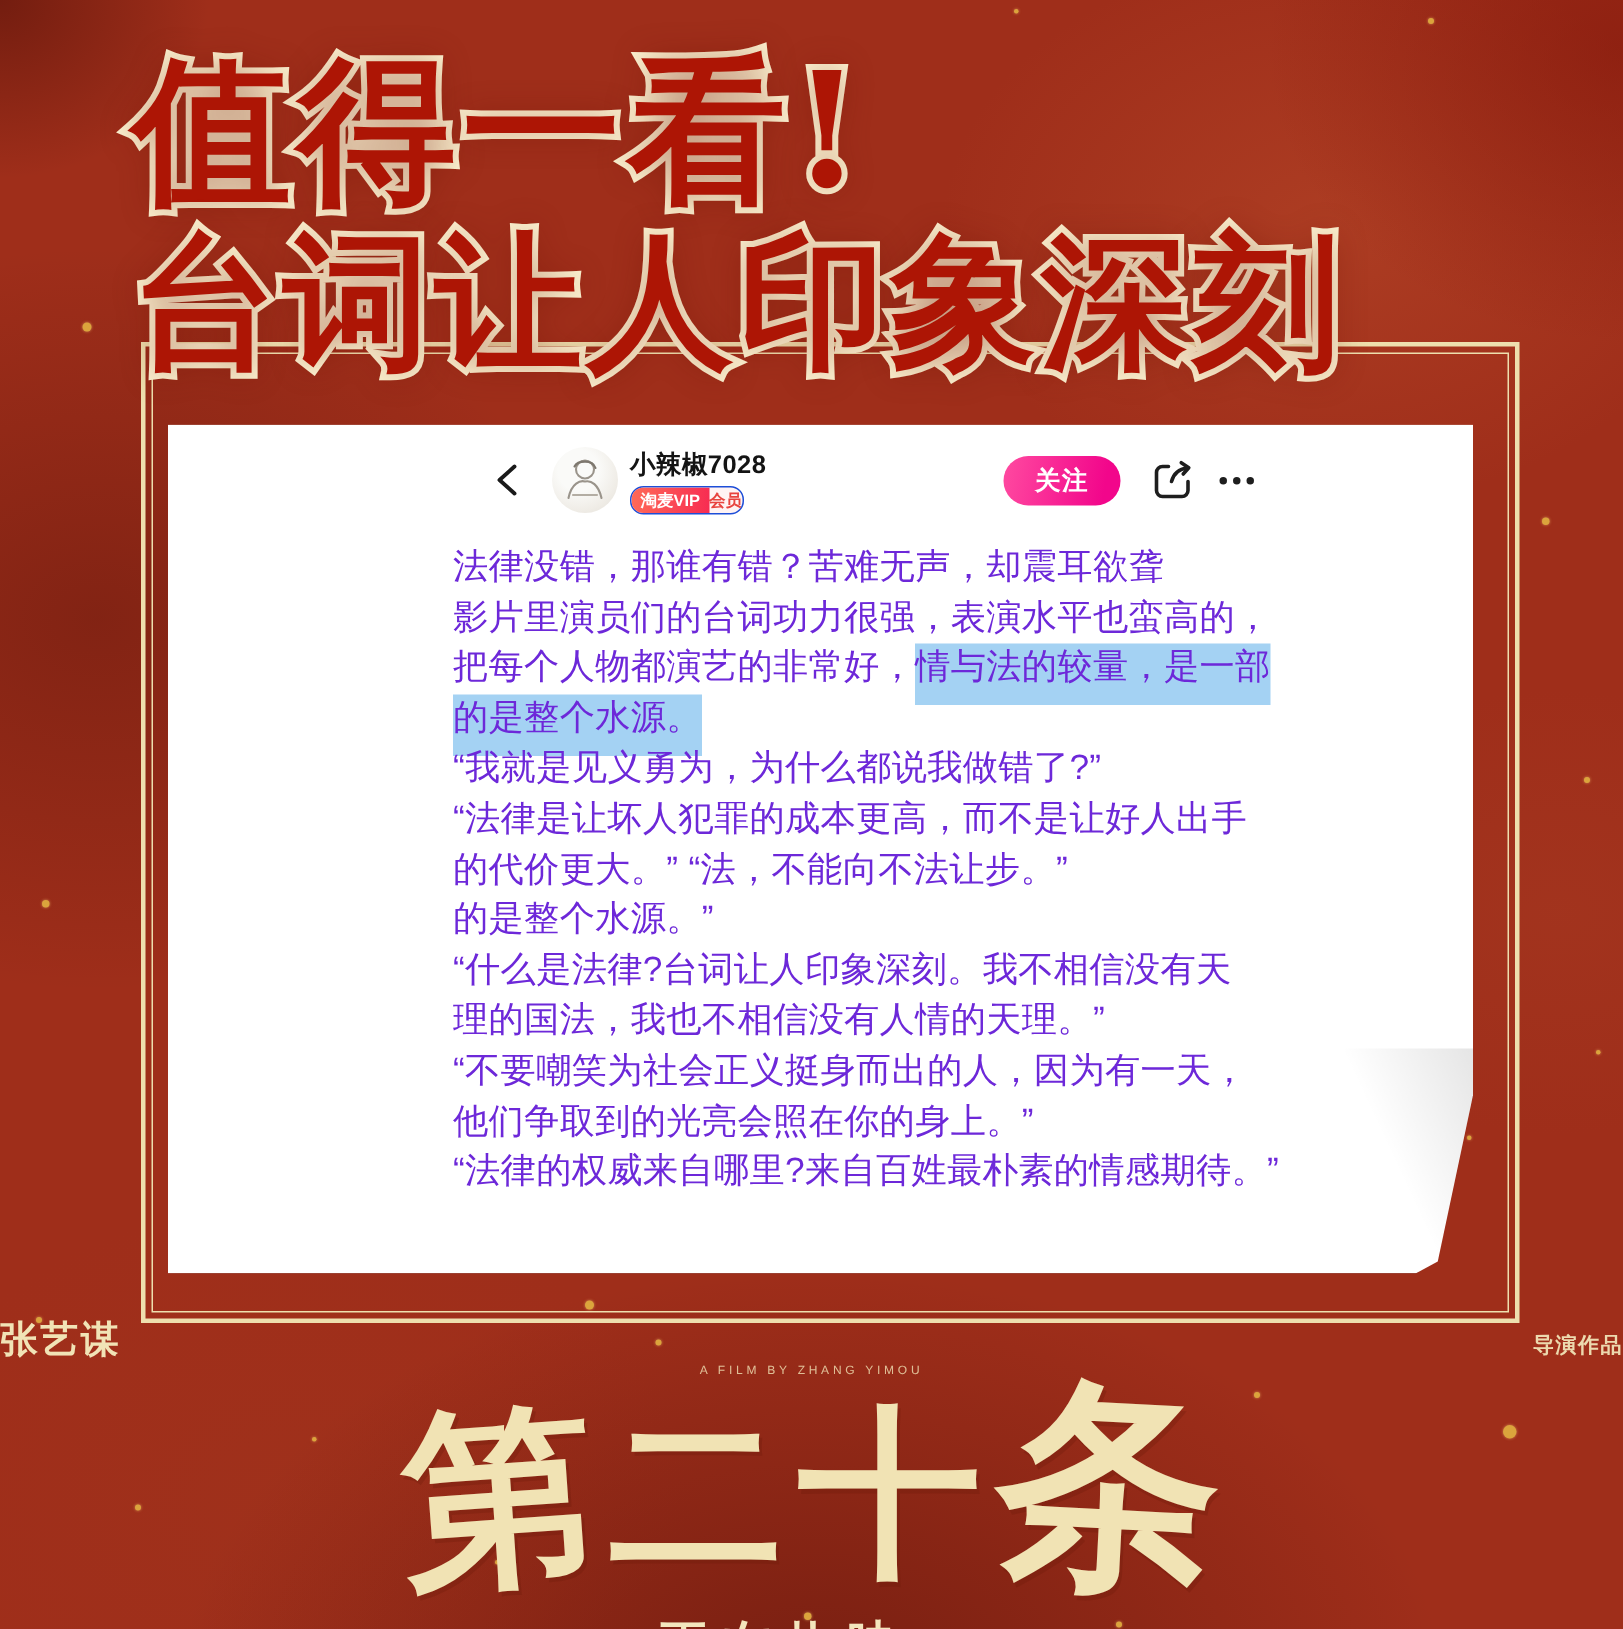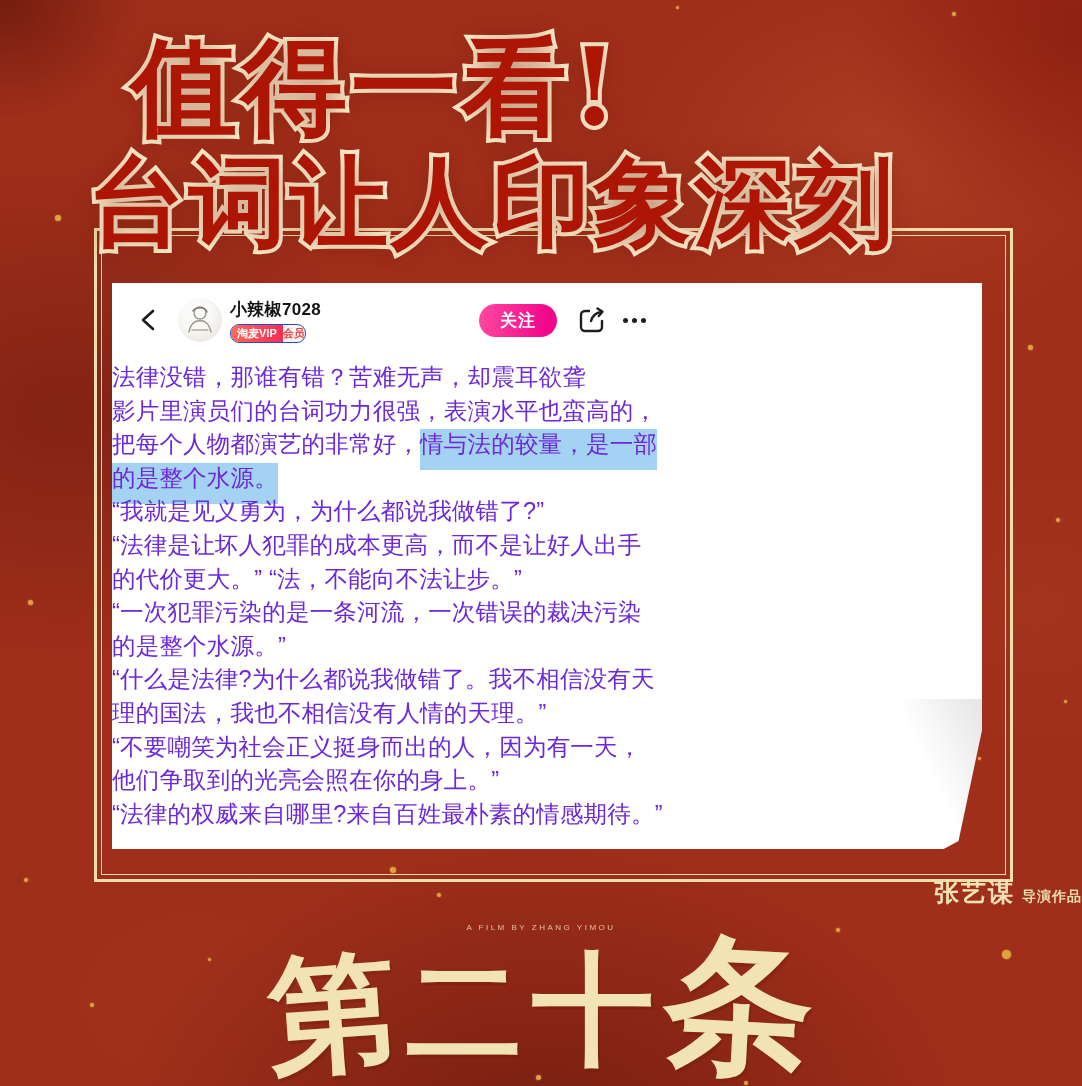--- a/index.html
+++ b/index.html
@@ -23,31 +23,31 @@
   .frame{position:absolute;left:94px;top:228px;width:913px;height:648px;
     border:3px solid #eedfae;z-index:1;}
   .frame-inner{position:absolute;inset:4px;border:1.5px solid #eedfae;}
 
   
   .headline{position:absolute;left:88px;top:28px;z-index:5;
     font-family:"DejaVu Serif","Liberation Serif",serif;font-weight:900;
     color:#ad1505;line-height:1.12;white-space:nowrap;
     -webkit-text-stroke:8px #fdf4d2;paint-order:stroke fill;
     text-shadow:0 0 22px rgba(110,18,4,.45);}
-  .headline .l1{font-size:106px;letter-spacing:4px;margin-left:43px;}
+  .headline .l1{font-size:106px;letter-spacing:4px;}
   .headline .l2{font-size:98px;letter-spacing:3px;}
 
   
   .card{position:absolute;left:112px;top:283px;width:870px;height:566px;z-index:3;
     background:#ffffff;
     box-shadow:0 18px 26px rgba(64,10,4,.55), 0 4px 10px rgba(64,10,4,.3);
     clip-path:polygon(0 0,100% 0,100% 79%,97.3% 98.6%,95.6% 100%,0 100%);}
   .card::after{content:"";position:absolute;right:0;bottom:0;width:90px;height:150px;
     background:linear-gradient(245deg, rgba(0,0,0,.10), transparent 55%);}
-  .shot{width:558px;}
+  .shot{margin-left:190px;width:558px;}
 
   .shot-header{display:flex;align-items:center;padding:10px 0 0 26px;height:54px;}
   .back-btn{width:22px;height:26px;display:flex;align-items:center;cursor:pointer;}
   .avatar{width:44px;height:44px;border-radius:50%;margin-left:18px;flex:0 0 auto;
     background:radial-gradient(circle at 40% 35%, #fafaf8 0 35%, #efece6 70%, #e2ded6 100%);
     display:flex;align-items:center;justify-content:center;overflow:hidden;}
   .id-col{margin-left:8px;display:flex;flex-direction:column;justify-content:center;gap:3px;}
   .uname{font-size:17px;font-weight:bold;color:#141414;letter-spacing:.3px;}
   .badge{display:inline-flex;align-items:center;height:17px;border:1px solid #1d4ed8;
     border-radius:9px;overflow:hidden;background:#fff3f3;width:max-content;}
@@ -61,24 +61,24 @@
   .share-btn{margin-left:18px;width:34px;height:34px;cursor:pointer;display:flex;align-items:center;justify-content:center;}
   .more-btn{margin-left:14px;margin-right:24px;display:flex;gap:4px;cursor:pointer;align-items:center;height:34px;}
   .more-btn i{width:5px;height:5px;border-radius:50%;background:#1e1e1e;}
 
   .post-body{padding:14px 0 0 0;font-size:23.5px;color:#6d28d9;line-height:33.6px;letter-spacing:.2px;}
   .post-line{white-space:nowrap;}
   .post-line .hl{background:#a4d2f3;padding:2px 0 13px;}
 
   
   .footer{position:absolute;left:0;top:876px;width:100%;z-index:2;text-align:center;color:#f1e3b6;}
-  .director-row{display:flex;align-items:baseline;justify-content:flex-end;gap:7px;}
+  .director-row{display:flex;align-items:baseline;justify-content:space-between;gap:7px;}
   .director{font-size:25px;font-weight:900;letter-spacing:2px;}
   .director-suffix{font-size:14px;font-weight:bold;letter-spacing:1px;opacity:.95;}
-  .director-en{font-size:8px;letter-spacing:2.5px;opacity:.8;margin-top:14px;}
+  .director-en{font-size:8px;letter-spacing:2.5px;opacity:.8;margin-top:0;}
   .movie-title{display:flex;align-items:center;justify-content:center;gap:10px;
     font-family:"DejaVu Serif","Liberation Serif",serif;font-weight:900;line-height:1;
     margin-top:2px;color:#f1e3b4;text-shadow:2px 3px 0 rgba(110,25,10,.30);}
   .m0{font-size:128px;transform:rotate(-4deg) translateY(4px);}
   .m1{font-size:116px;transform:translateY(2px);}
   .m2{font-size:122px;}
   .m3{font-size:150px;transform:rotate(3deg) translateY(-4px);}
   .now-showing{margin-top:4px;display:flex;align-items:center;justify-content:center;gap:6px;
     font-size:33px;font-weight:bold;letter-spacing:9px;color:#f3e6bd;}
 </style>
@@ -136,23 +136,22 @@
         </div>
     </div>
     <div class="post-body">
         <div class="post-line"><span>法律没错，那谁有错？苦难无声，却震耳欲聋</span></div>
         <div class="post-line"><span>影片里演员们的台词功力很强，表演水平也蛮高的，</span></div>
         <div class="post-line"><span>把每个人物都演艺的非常好，</span><span class="hl">情与法的较量，是一部</span></div>
         <div class="post-line"><span class="hl">的是整个水源。</span></div>
         <div class="post-line"><span>“我就是见义勇为，为什么都说我做错了?”</span></div>
         <div class="post-line"><span>“法律是让坏人犯罪的成本更高，而不是让好人出手</span></div>
         <div class="post-line"><span>的代价更大。” “法，不能向不法让步。”</span></div>
-        <div class="post-line"><span>“一次犯罪污染的是一条河流，一次错误的裁决污染</span></div>
         <div class="post-line"><span>的是整个水源。”</span></div>
-        <div class="post-line"><span>“什么是法律?为什么都说我做错了。我不相信没有天</span></div>
+        <div class="post-line"><span>“什么是法律?台词让人印象深刻。我不相信没有天</span></div>
         <div class="post-line"><span>理的国法，我也不相信没有人情的天理。”</span></div>
         <div class="post-line"><span>“不要嘲笑为社会正义挺身而出的人，因为有一天，</span></div>
         <div class="post-line"><span>他们争取到的光亮会照在你的身上。”</span></div>
         <div class="post-line"><span> “法律的权威来自哪里?来自百姓最朴素的情感期待。”</span></div>
       </div>
   </div>
 </div>
 
 <div class="footer">
   <div class="director-row">

